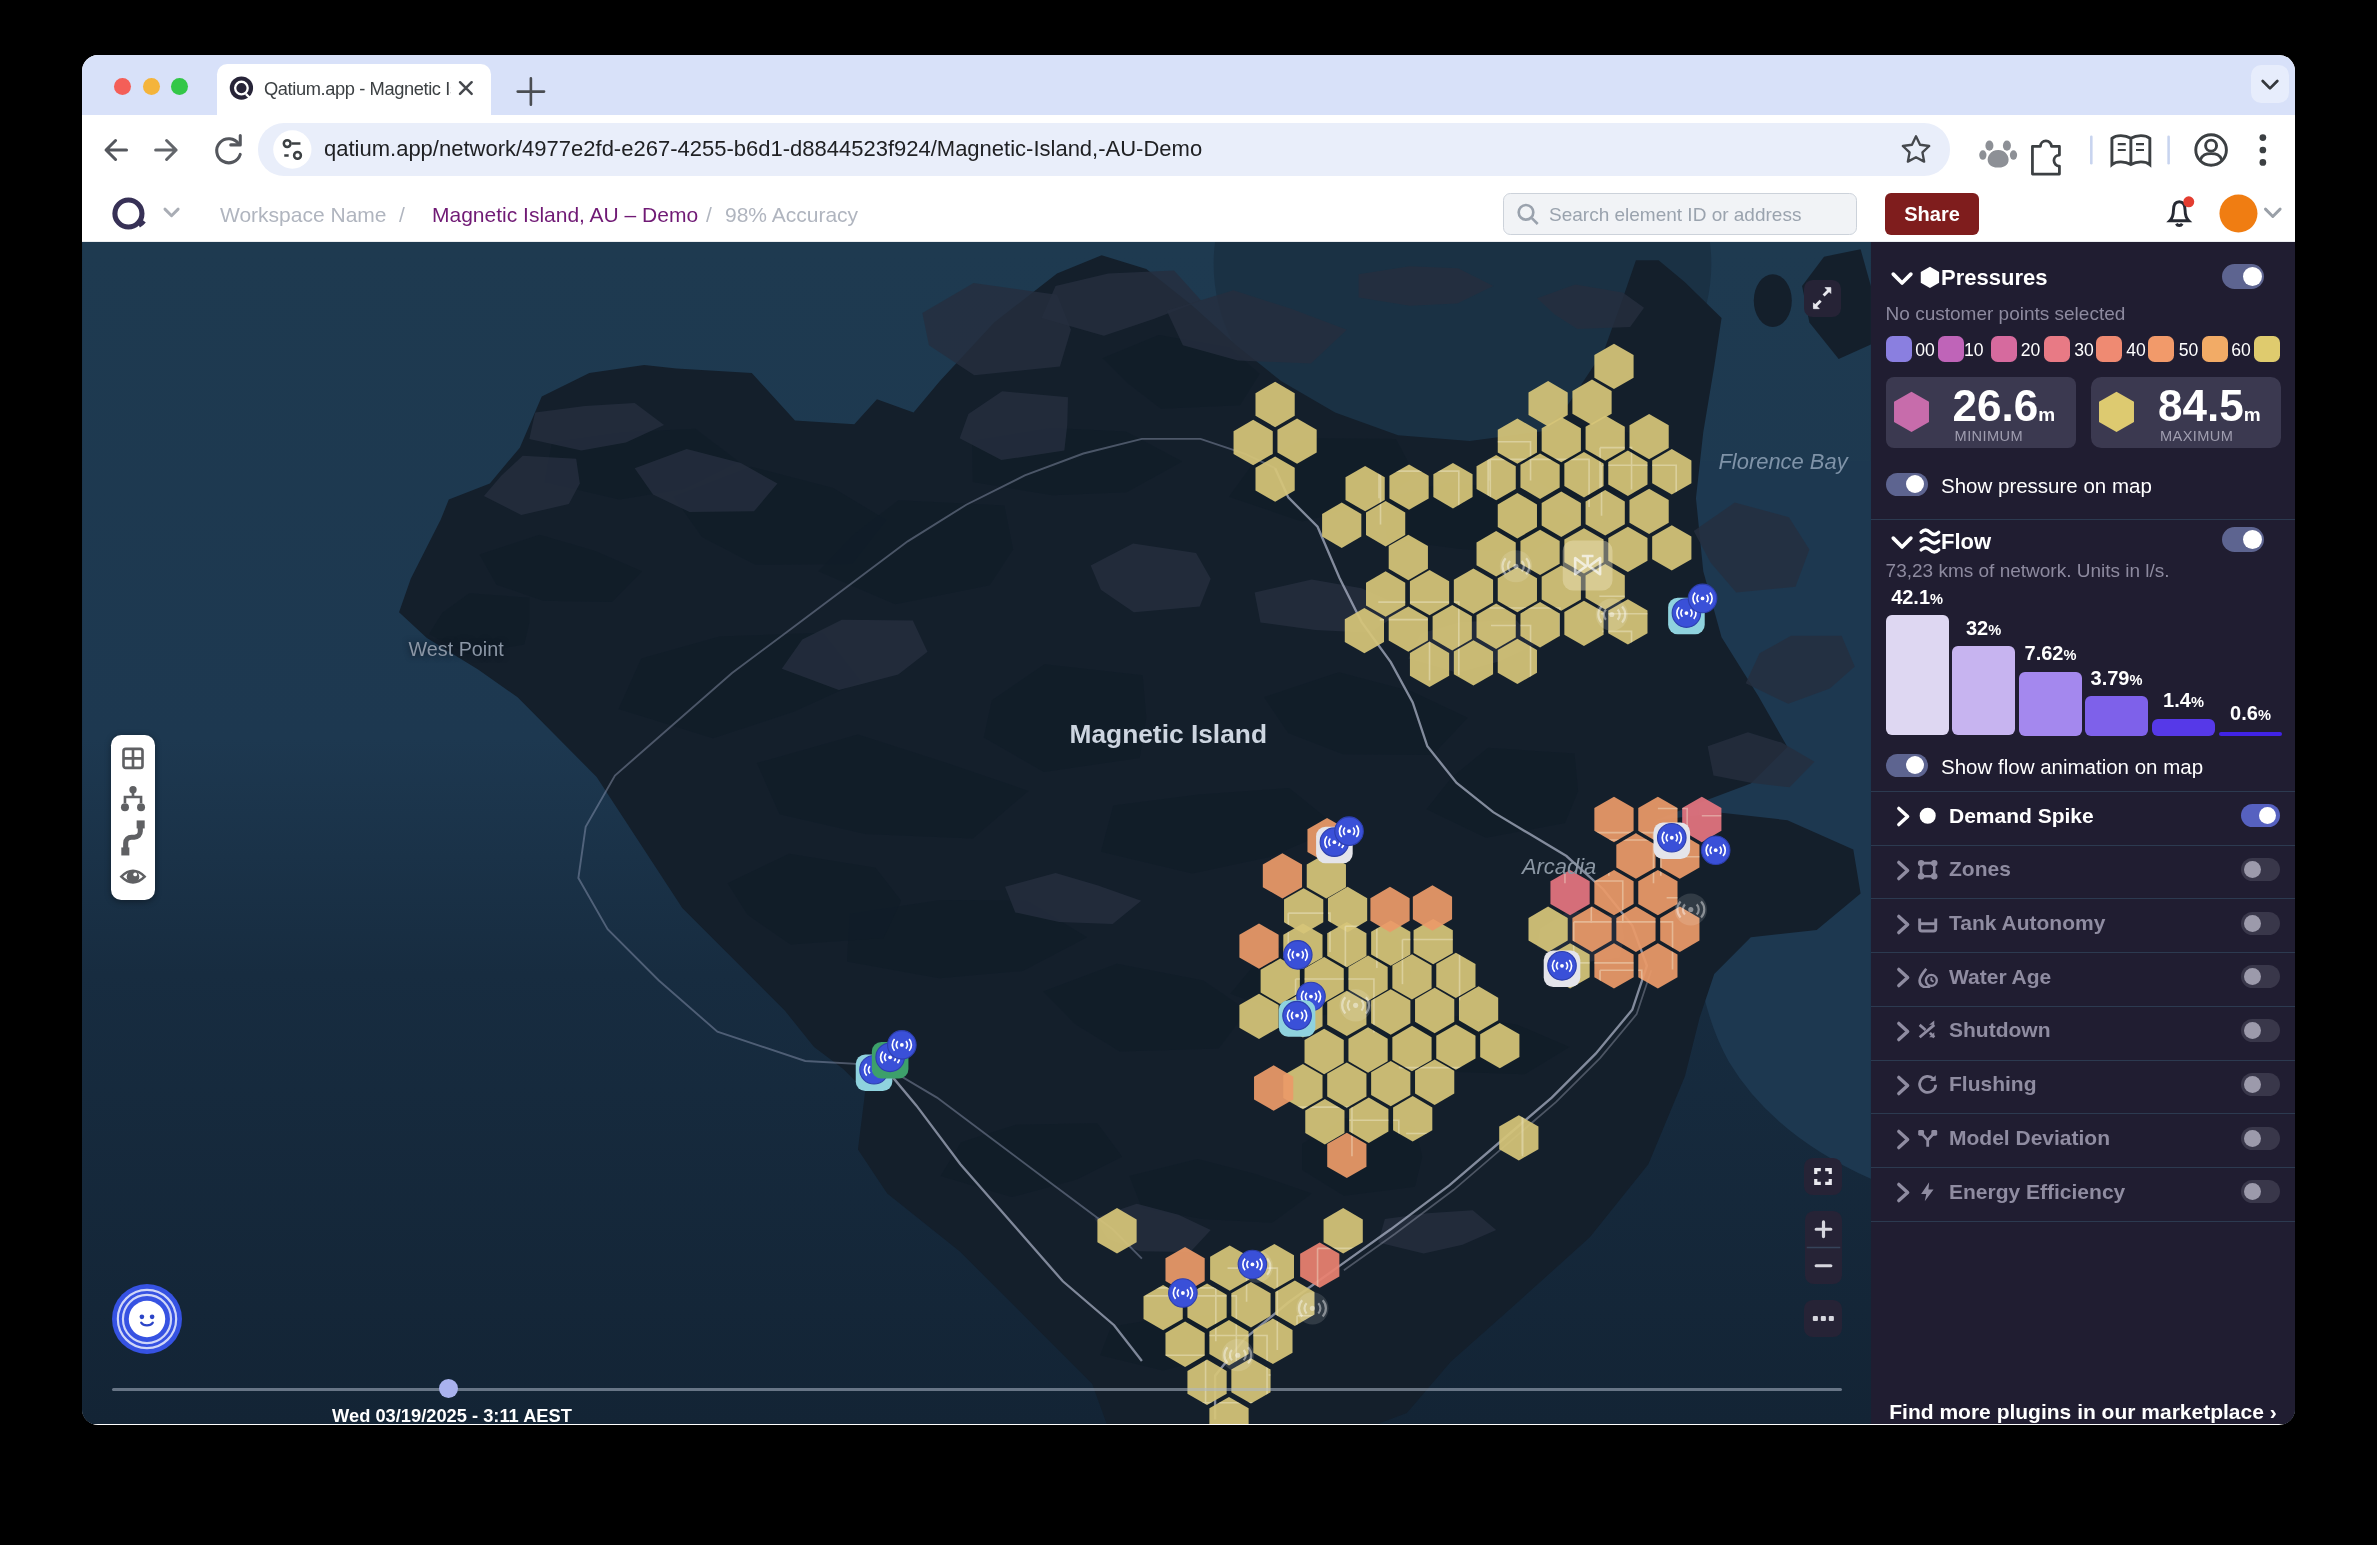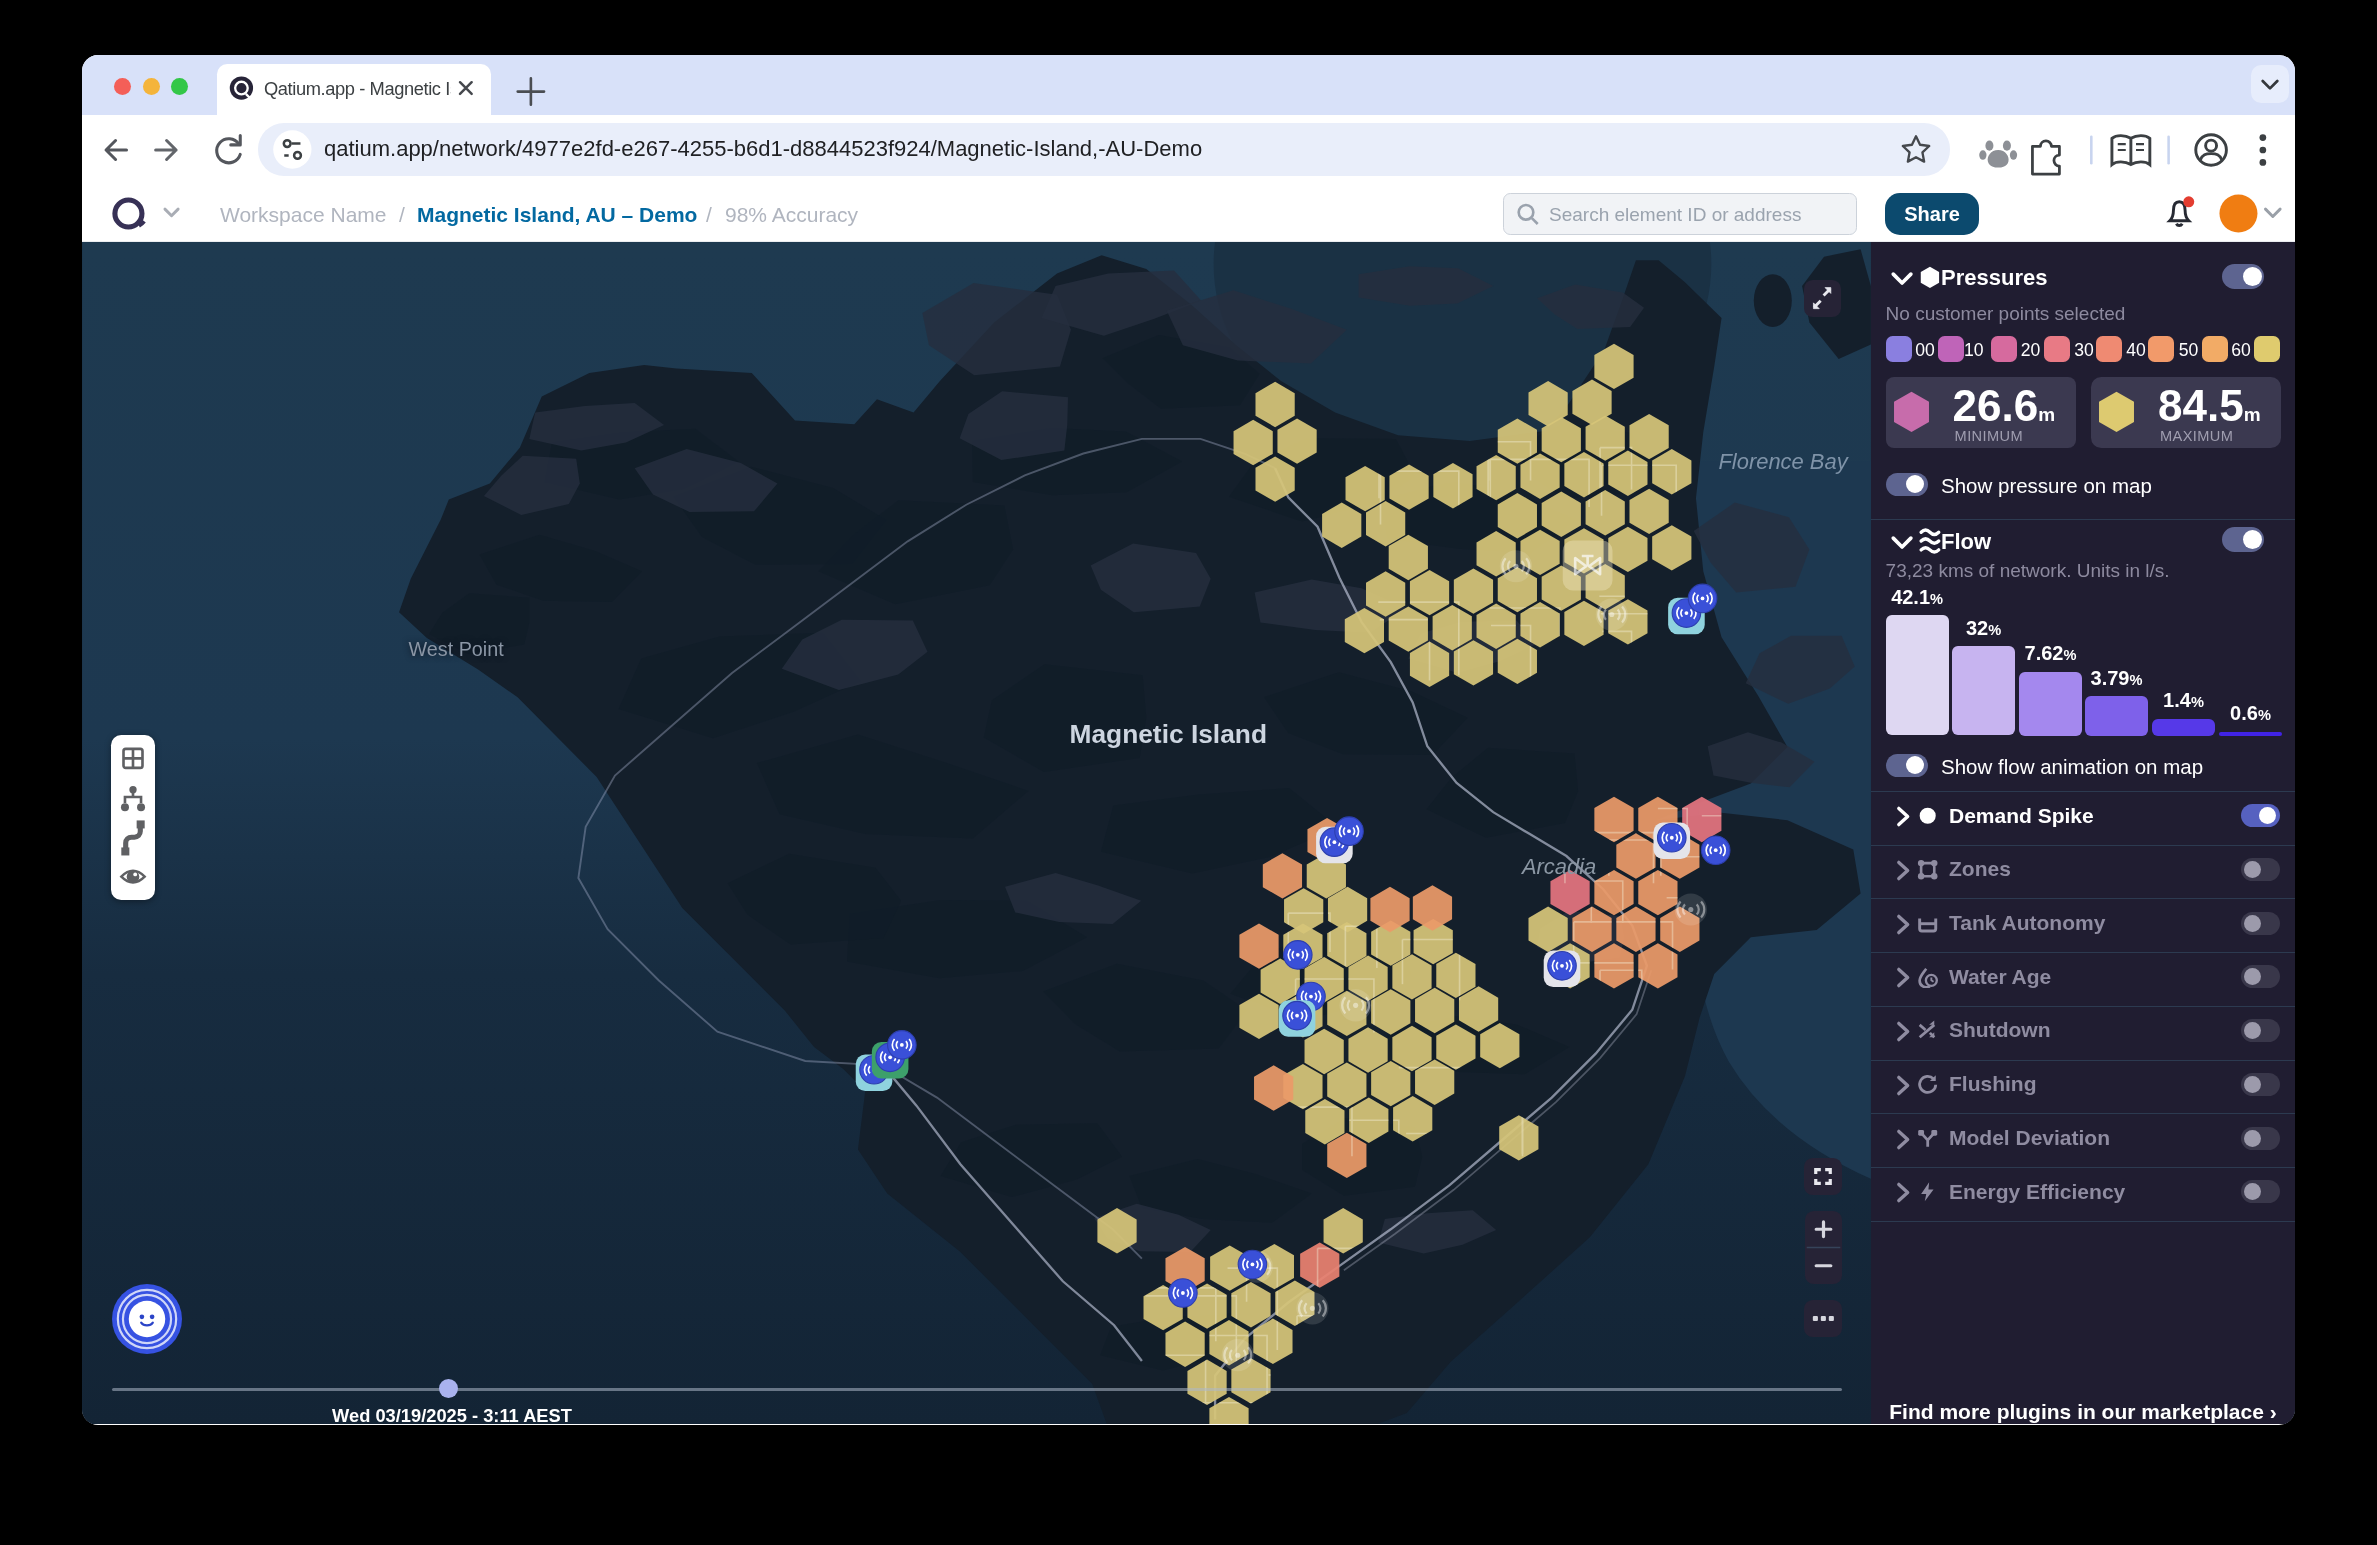--- a/index.html
+++ b/index.html
@@ -18,22 +18,22 @@
   #toolbar { position:absolute; left:0; top:60px; width:100%; height:70px; background:#fff; }
   #urlpill { position:absolute; left:176px; top:8px; width:1692px; height:53px; border-radius:26px;
     background:#e9eefa; }
   #urltext { position:absolute; left:66px; top:13px; font-size:22px; color:#202124; white-space:nowrap; }
   
   #apphdr { position:absolute; left:0; top:130px; width:100%; height:57px; background:#fff;
     border-bottom:0.7px solid #ebedf0; }
   .crumb { position:absolute; top:17.6px; font-size:21px; white-space:nowrap; }
   #search { position:absolute; left:1421px; top:8px; width:354px; height:42px; border-radius:7.3px;
     background:#f1f3f6; border:1.5px solid #ccd2da; }
-  #share { position:absolute; left:1803px; top:8px; width:94px; height:42px; border-radius:15px;
-    background:#0c4a6e; color:#fff; font-size:20px; font-weight:700; text-align:center; line-height:42px; }
+  #share { position:absolute; left:1803px; top:8px; width:94px; height:42px; border-radius:6px;
+    background:#7f1d1d; color:#fff; font-size:20px; font-weight:700; text-align:center; line-height:42px; }
   
   #main { position:absolute; left:0; top:187px; width:2213px; height:1182px; background:#15273a; }
   #sidebar { position:absolute; left:1789px; top:0; width:424px; height:1182px; background:#201d31;
     color:#fff;padding-left:8px; }
   .sb-gray { color:#8d8a9f; }
   .toggle { position:absolute; border-radius:13px; }
   .knob { position:absolute; top:2.9px; border-radius:50%; background:#fff; }
   .divider { position:absolute; left:0; width:424px; height:0.7px; background:#2c3a50; }
   .rowlabel { position:absolute; font-size:21px; font-weight:600; color:#8f8ca1; }
   .pct { font-weight:700; color:#fff; font-size:20px; position:absolute; }
@@ -124,21 +124,21 @@
   </div>
 
   <div id="apphdr">
     <svg width="220" height="57" style="position:absolute" viewBox="0 0 300 78">
       <circle cx="63" cy="39" r="18.5" fill="none" stroke="#373156" stroke-width="7"></circle>
       <path d="M77 55 a 24 24 0 0 0 7 -6" stroke="#373156" stroke-width="7" fill="none"></path>
       <path d="M113 33 l9 9 l9 -9" stroke="#a9adb5" stroke-width="4" fill="none" stroke-linecap="round" stroke-linejoin="round"></path>
     </svg>
     <div class="crumb" style="left:138px;color:#b0b5bf">Workspace Name</div>
     <div class="crumb" style="left:317px;color:#b0b5bf">/</div>
-    <div class="crumb" style="left:335px;color:#0369a1;font-weight:700">Magnetic Island, AU – Demo</div>
+    <div class="crumb" style="left:350px;color:#701a75;font-weight:400">Magnetic Island, AU – Demo</div>
     <div class="crumb" style="left:624px;color:#b0b5bf">/</div>
     <div class="crumb" style="left:643px;color:#b0b5bf">98% Accuracy</div>
     <div id="search">
       <svg width="44" height="41" viewBox="0 0 60 56">
           <g fill="none" stroke="#9aa2ad" stroke-width="3.6">
             <circle cx="30" cy="25" r="10"></circle>
             <path d="M38 33 l8 8"></path>
           </g>
         </svg>
       <div style="position:absolute;left:45px;top:9.5px;font-size:19px;color:#9aa3ae">Search element ID or address</div>

